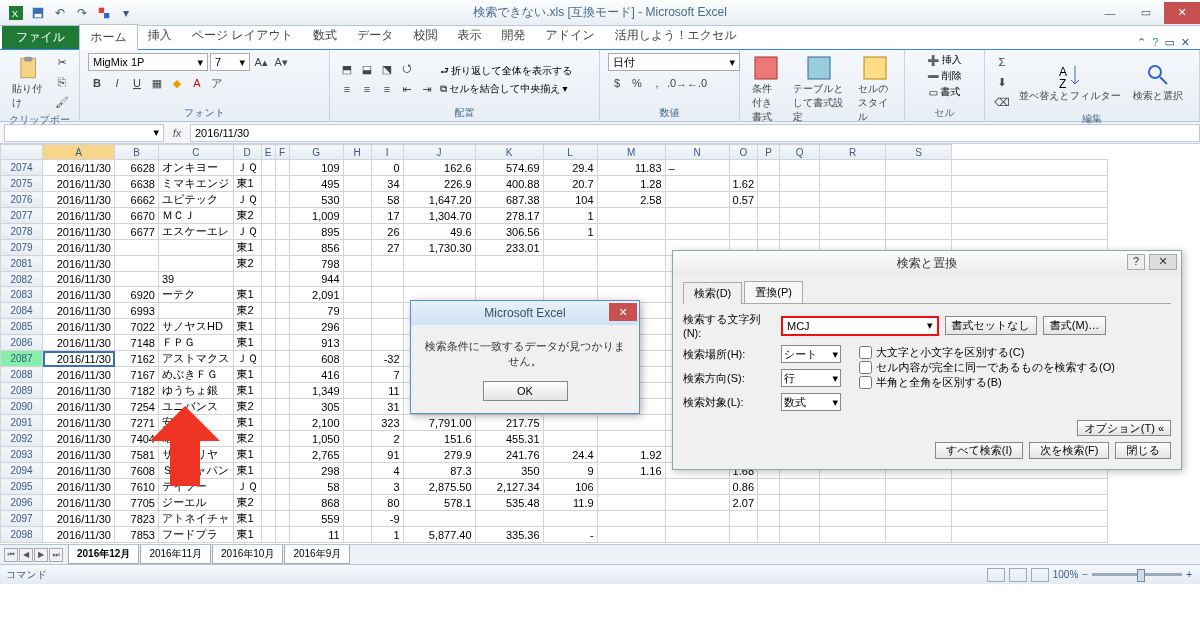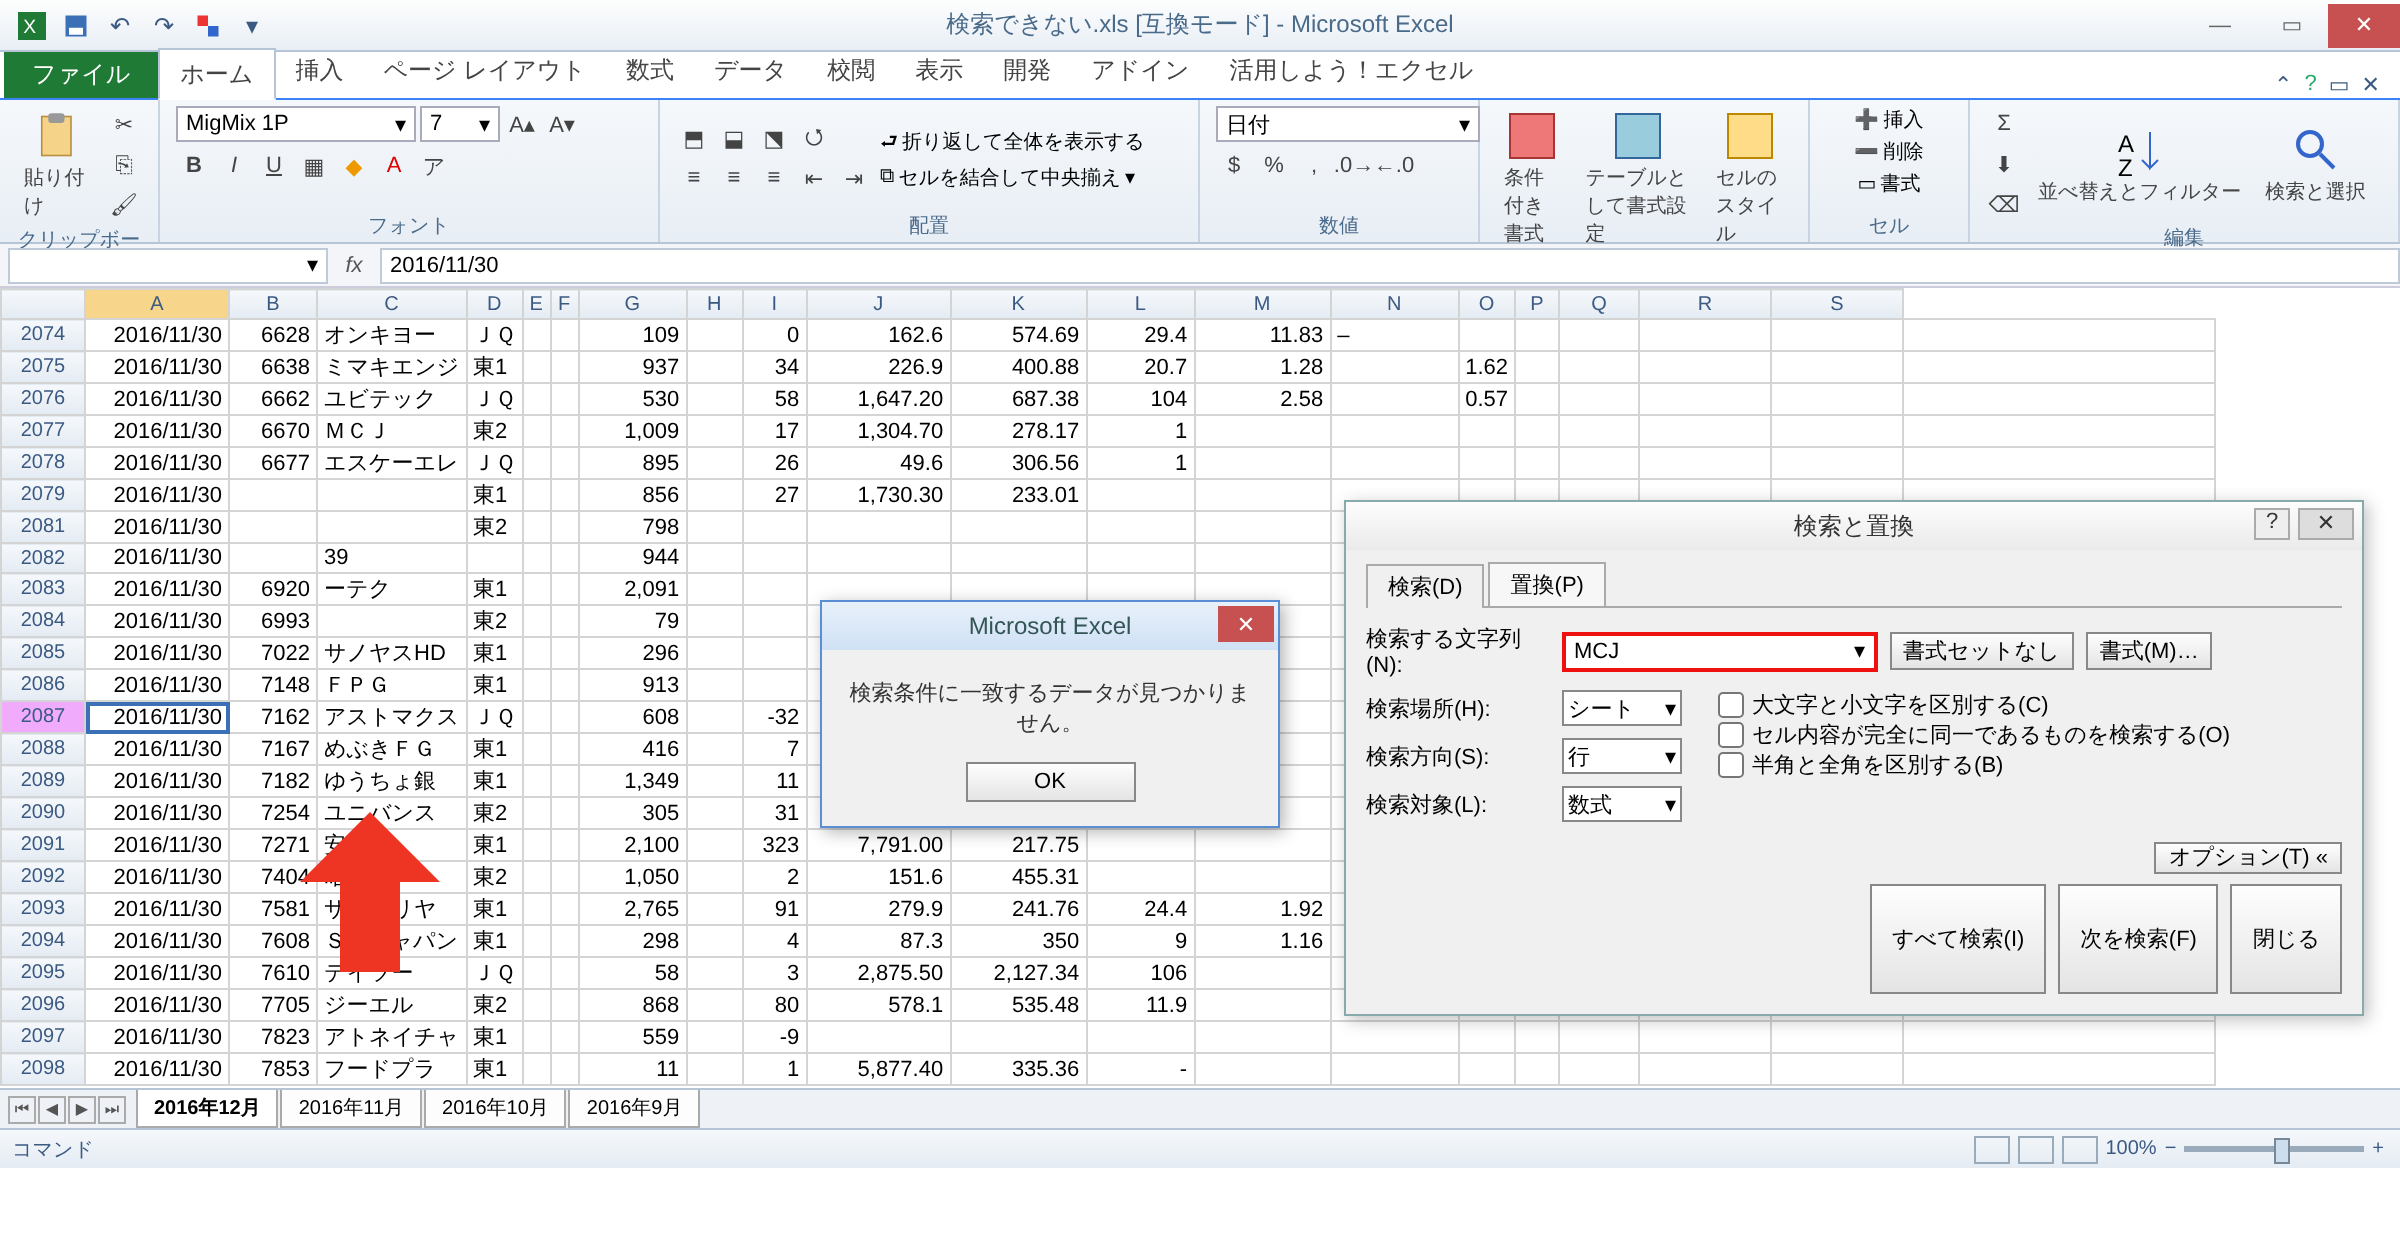--- a/index.html
+++ b/index.html
@@ -40,21 +40,21 @@
 .fx { width: 26px; text-align: center; font-style: italic; color: #555; }
 .formula-input { flex: 1; border: 1px solid #bfcad8; background: #fff; height: 18px; padding: 0 4px; font-size: 11px; display: flex; align-items: center; }
 
 
 .grid-wrap { position: relative; height: 400px; overflow: hidden; }
 table.sheet { border-collapse: collapse; font-size: 11px; table-layout: fixed; }
 .sheet th, .sheet td { border: 1px solid #d4d4d4; height: 15px; padding: 0 3px; overflow: hidden; white-space: nowrap; }
 .sheet thead th { background: linear-gradient(#f5f8fb,#e4ebf3); color: #3b5a82; font-weight: normal; text-align: center; font-size: 10px; }
 .sheet thead th.sel-col { background: #f7d58b; }
 .rowhdr { background: linear-gradient(#f5f8fb,#e4ebf3); color: #3b5a82; text-align: center; font-size: 10px; width: 42px; }
-.rowhdr.sel-row { background: #f0abfc; }
+.rowhdr.sel-row { background: #86efac; }
 td.r { text-align: right; }
 td.sel-cell { outline: 2px solid #3b6fb6; outline-offset: -2px; background: #fff; }
 
 
 .arrow { position: absolute; left: 150px; top: 262px; }
 .arrow svg { width: 70px; height: 80px; }
 
 
 .msgbox { position: absolute; left: 410px; top: 300px; width: 230px; border: 1px solid #5a8fd6; box-shadow: 2px 2px 8px rgba(0,0,0,.3); background: #f0f0f0; }
 .msgbox-title { background: linear-gradient(#e8f1fb,#cfe1f5); height: 24px; display: flex; align-items: center; justify-content: center; color: #355; font-size: 12px; position: relative; }
@@ -72,21 +72,21 @@
 .find-tabs { display: flex; border-bottom: 1px solid #aaa; margin-bottom: 8px; }
 .find-tab { padding: 3px 10px; font-size: 11px; border: 1px solid #aaa; border-bottom: none; background: #f7f7f7; margin-right: 2px; }
 .find-tab.active { background: #f0f0f0; position: relative; top: 1px; }
 .field-row { display: flex; align-items: center; gap: 6px; margin-bottom: 6px; font-size: 11px; }
 .field-row label { width: 92px; }
 .search-input-box { border: 2px solid #e11; background: #fff; height: 20px; display: flex; align-items: center; padding: 0 4px; }
 .search-input-text { width: 140px; }
 .select-small { border: 1px solid #888; background: #fff; height: 18px; width: 60px; font-size: 11px; padding: 0 2px; display: flex; align-items: center; justify-content: space-between; }
 .checkbox-row { display: flex; align-items: center; gap: 4px; font-size: 11px; }
 .dlg-buttons { display: flex; justify-content: flex-end; gap: 6px; margin-top: 6px; }
-.dlg-btn { border: 1px solid #888; background: linear-gradient(#fefefe,#e4e4e4); padding: 19px 10px; font-size: 11px; }
+.dlg-btn { border: 1px solid #888; background: linear-gradient(#fefefe,#e4e4e4); padding: 0 10px; font-size: 11px; }
 .dlg-btn.inline { padding: 1px 6px; }
 
 
 .sheet-tabs { height: 20px; border-top: 1px solid #b6c5d6; display: flex; align-items: center; background: #eef2f7; font-size: 10px; }
 .sheet-nav { display: flex; gap: 1px; padding: 0 4px; }
 .sheet-nav span { width: 14px; height: 14px; border: 1px solid #aaa; display: flex; align-items: center; justify-content: center; color: #555; font-size: 8px; }
 .sheet-tab { padding: 2px 8px; border: 1px solid #aaa; border-top: none; background: #fdfdfd; margin-left: 1px; }
 .sheet-tab.active { background: #fff; font-weight: bold; }
 
 
@@ -411,21 +411,21 @@
           <td></td>
         </tr>
         <tr>
           <td class="rowhdr">2075</td>
           <td class="r">2016/11/30</td>
           <td class="r">6638</td>
           <td>ミマキエンジ</td>
           <td>東1</td>
           <td></td>
           <td></td>
-          <td class="r">937</td>
+          <td class="r">495</td>
           <td></td>
           <td class="r">34</td>
           <td class="r">226.9</td>
           <td class="r">400.88</td>
           <td class="r">20.7</td>
           <td class="r">1.28</td>
           <td></td>
           <td class="r">1.62</td>
           <td></td>
           <td></td>

